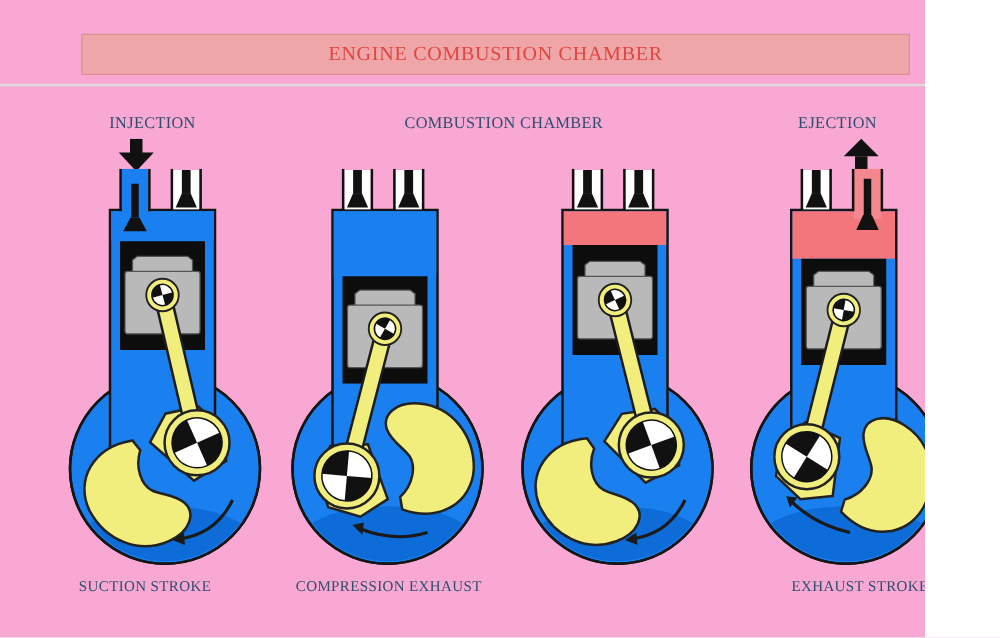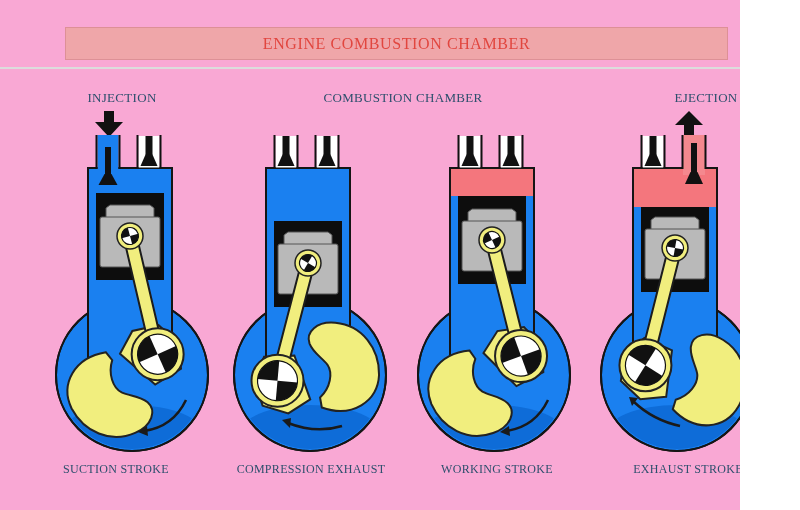--- a/index.html
+++ b/index.html
@@ -14,21 +14,21 @@
   }
   .divider{position:absolute;top:67px;left:0;width:800px;height:2px;background:#dcdcdc;}
   .top-label{
     position:absolute;top:90px;transform:translateX(-50%);
     font-size:13px;letter-spacing:.3px;white-space:nowrap;
   }
   .bottom-label{
     position:absolute;top:462px;transform:translateX(-50%);
     font-size:12px;letter-spacing:.3px;white-space:nowrap;
   }
-  .tl-injection{left:122px;} .tl-chamber{left:371px;margin-left:32px;} .tl-ejection{left:670px;margin-left:36px;}
+  .tl-injection{left:122px;} .tl-chamber{left:371px;margin-left:32px;} .tl-ejection{left:670px;}
   .bl-1{left:116px;} .bl-2{left:311px;} .bl-3{left:497px;} .bl-4{left:677px;}
   .engine{position:absolute;top:135px;width:190px;height:320px;}
   .engine svg{display:block;}
   .eng-1{left:40px;} .eng-2{left:218px;} .eng-3{left:402px;} .eng-4{left:585px;}
   .flow-arrow{position:absolute;}
   .arr-in{left:95px;top:111px;}
   .arr-out{left:675px;top:111px;}
 </style>
 </head>
 <body>
@@ -283,16 +283,15 @@
     <rect x="96.5" y="0" width="2" height="34" fill="#111"></rect>
     <rect x="119.5" y="0" width="2" height="34" fill="#111"></rect>
     <rect x="106" y="8" width="6" height="29" fill="#111"></rect>
     <polygon points="105.5,37 112.5,37 118,49 100,49" fill="#111"></polygon>
   </g>
   </svg>
     </div>
 
   <div class="bottom-label bl-1" style="color: rgb(45, 79, 109);">SUCTION STROKE</div>
   <div class="bottom-label bl-2" style="color: rgb(45, 79, 109);">COMPRESSION EXHAUST</div>
-  <div class="bottom-label bl-3" style="color: rgb(45, 79, 109);">WORKING STROKE</div>
   <div class="bottom-label bl-4" style="color: rgb(45, 79, 109); padding-left: 22px;">EXHAUST STROKE</div>
 
 </div>
 
 </body></html>

